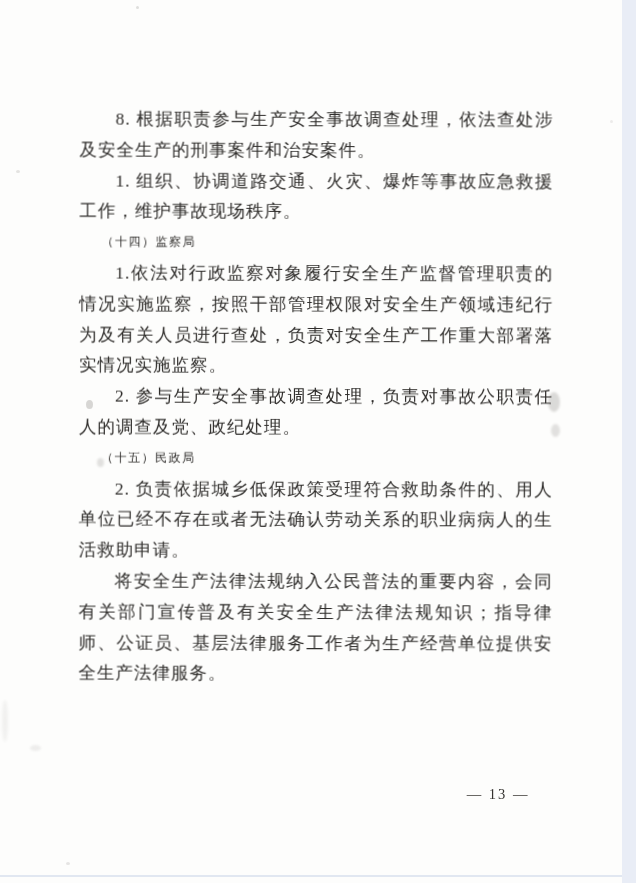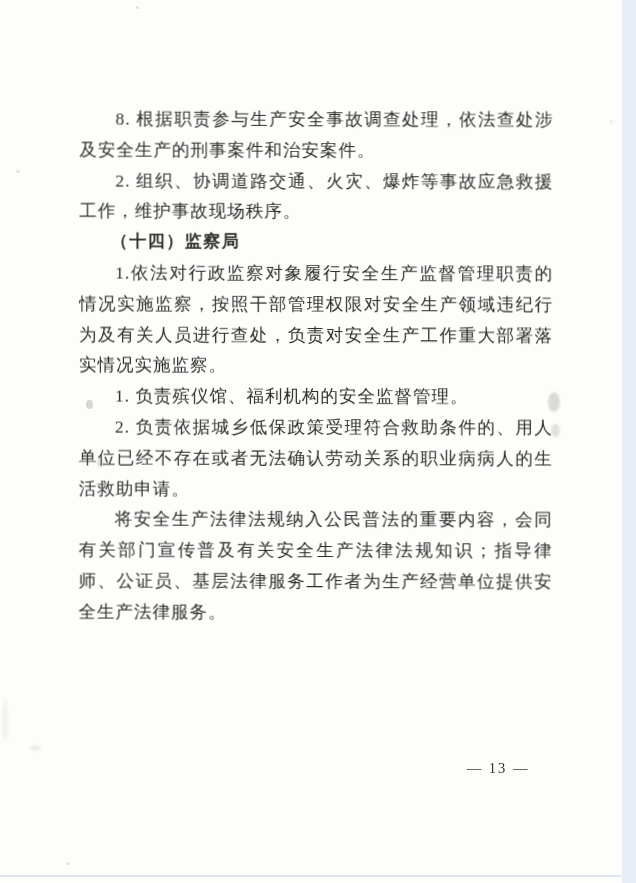--- a/index.html
+++ b/index.html
@@ -32,27 +32,27 @@
     font-size:17.5px;
     line-height:30.8px;
     letter-spacing:1px;
     text-align:justify;
     filter:blur(0.25px);
     transform:rotate(0.12deg);
   }
   .text-block p{margin:0;text-indent:2.05em;}
   .text-block p.heading{
     font-family:"Liberation Sans", sans-serif;
-    font-weight:700;
-    font-size:17px;
+    font-weight:400;
+    font-size:12px;
     letter-spacing:1.5px;
     text-indent:1.85em;
   }
   .page-footer{
-    position:absolute;top:760px;left:458px;width:80px;
+    position:absolute;top:786px;left:458px;width:80px;
     text-align:center;
     color:#34322f;
     font-size:14.5px;
     letter-spacing:2px;
     filter:blur(0.2px);
     font-family:"Liberation Serif", serif;
   }
   
   .speck{position:absolute;background:#55514c;border-radius:50%;}
   .s1{left:136px;top:6px;width:3px;height:3px;opacity:.18;}
@@ -66,24 +66,25 @@
   .s9{left:66px;top:862px;width:4px;height:3px;opacity:.14;}
   .s10{left:610px;top:120px;width:3px;height:3px;opacity:.10;}
 </style>
 </head>
 <body>
 
 <div class="page">
 
   <div class="text-block">
     <p>8. 根据职责参与生产安全事故调查处理，依法查处涉及安全生产的刑事案件和治安案件。</p>
-    <p>2. 组织、协调道路交通、火灾、爆炸等事故应急救援工作，维护事故现场秩序。</p>
+    <p>1. 组织、协调道路交通、火灾、爆炸等事故应急救援工作，维护事故现场秩序。</p>
     <p class="heading">（十四）监察局</p>
     <p>1.依法对行政监察对象履行安全生产监督管理职责的情况实施监察，按照干部管理权限对安全生产领域违纪行为及有关人员进行查处，负责对安全生产工作重大部署落实情况实施监察。</p>
-    <p>1. 负责殡仪馆、福利机构的安全监督管理。</p>
+    <p>2. 参与生产安全事故调查处理，负责对事故公职责任人的调查及党、政纪处理。</p>
+    <p class="heading">（十五）民政局</p>
     <p>2. 负责依据城乡低保政策受理符合救助条件的、用人单位已经不存在或者无法确认劳动关系的职业病病人的生活救助申请。</p>
     <p>将安全生产法律法规纳入公民普法的重要内容，会同有关部门宣传普及有关安全生产法律法规知识；指导律师、公证员、基层法律服务工作者为生产经营单位提供安全生产法律服务。</p>
   </div>
 
   <div class="page-footer">— 13 —</div>
 
   <div class="speck s1"></div>
   <div class="speck s2"></div>
   <div class="speck s3"></div>
   <div class="speck s4"></div>

